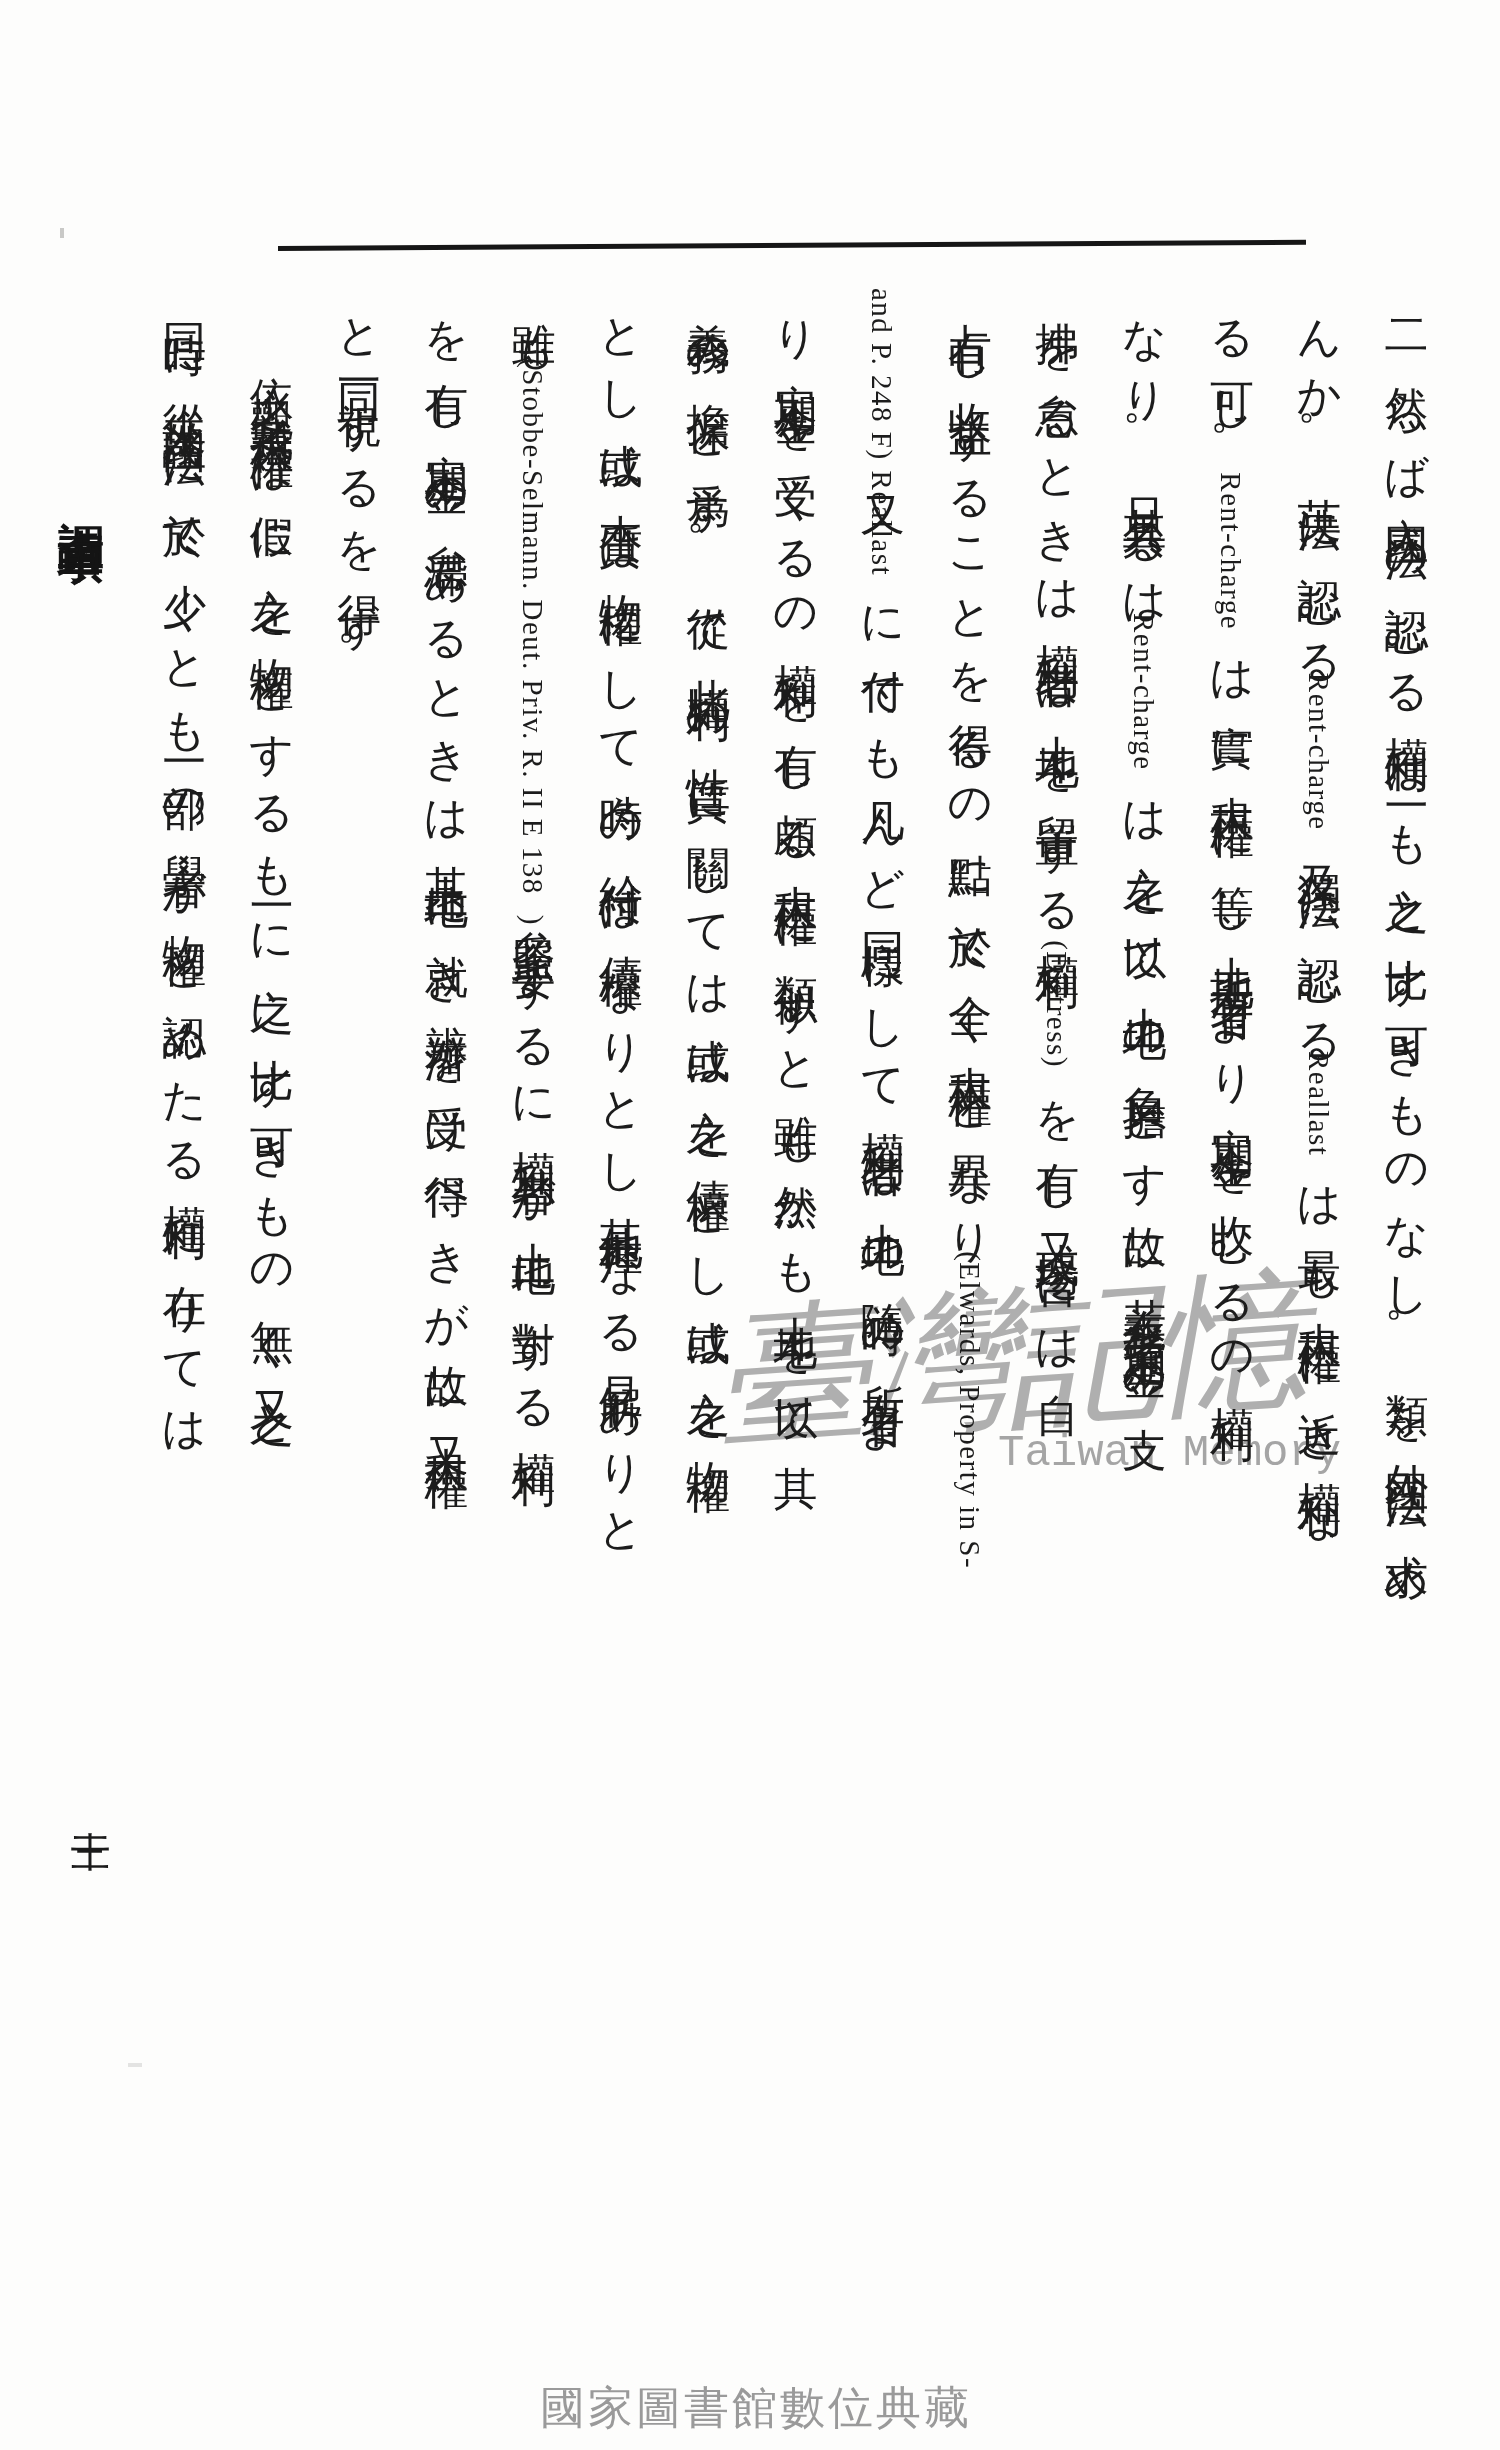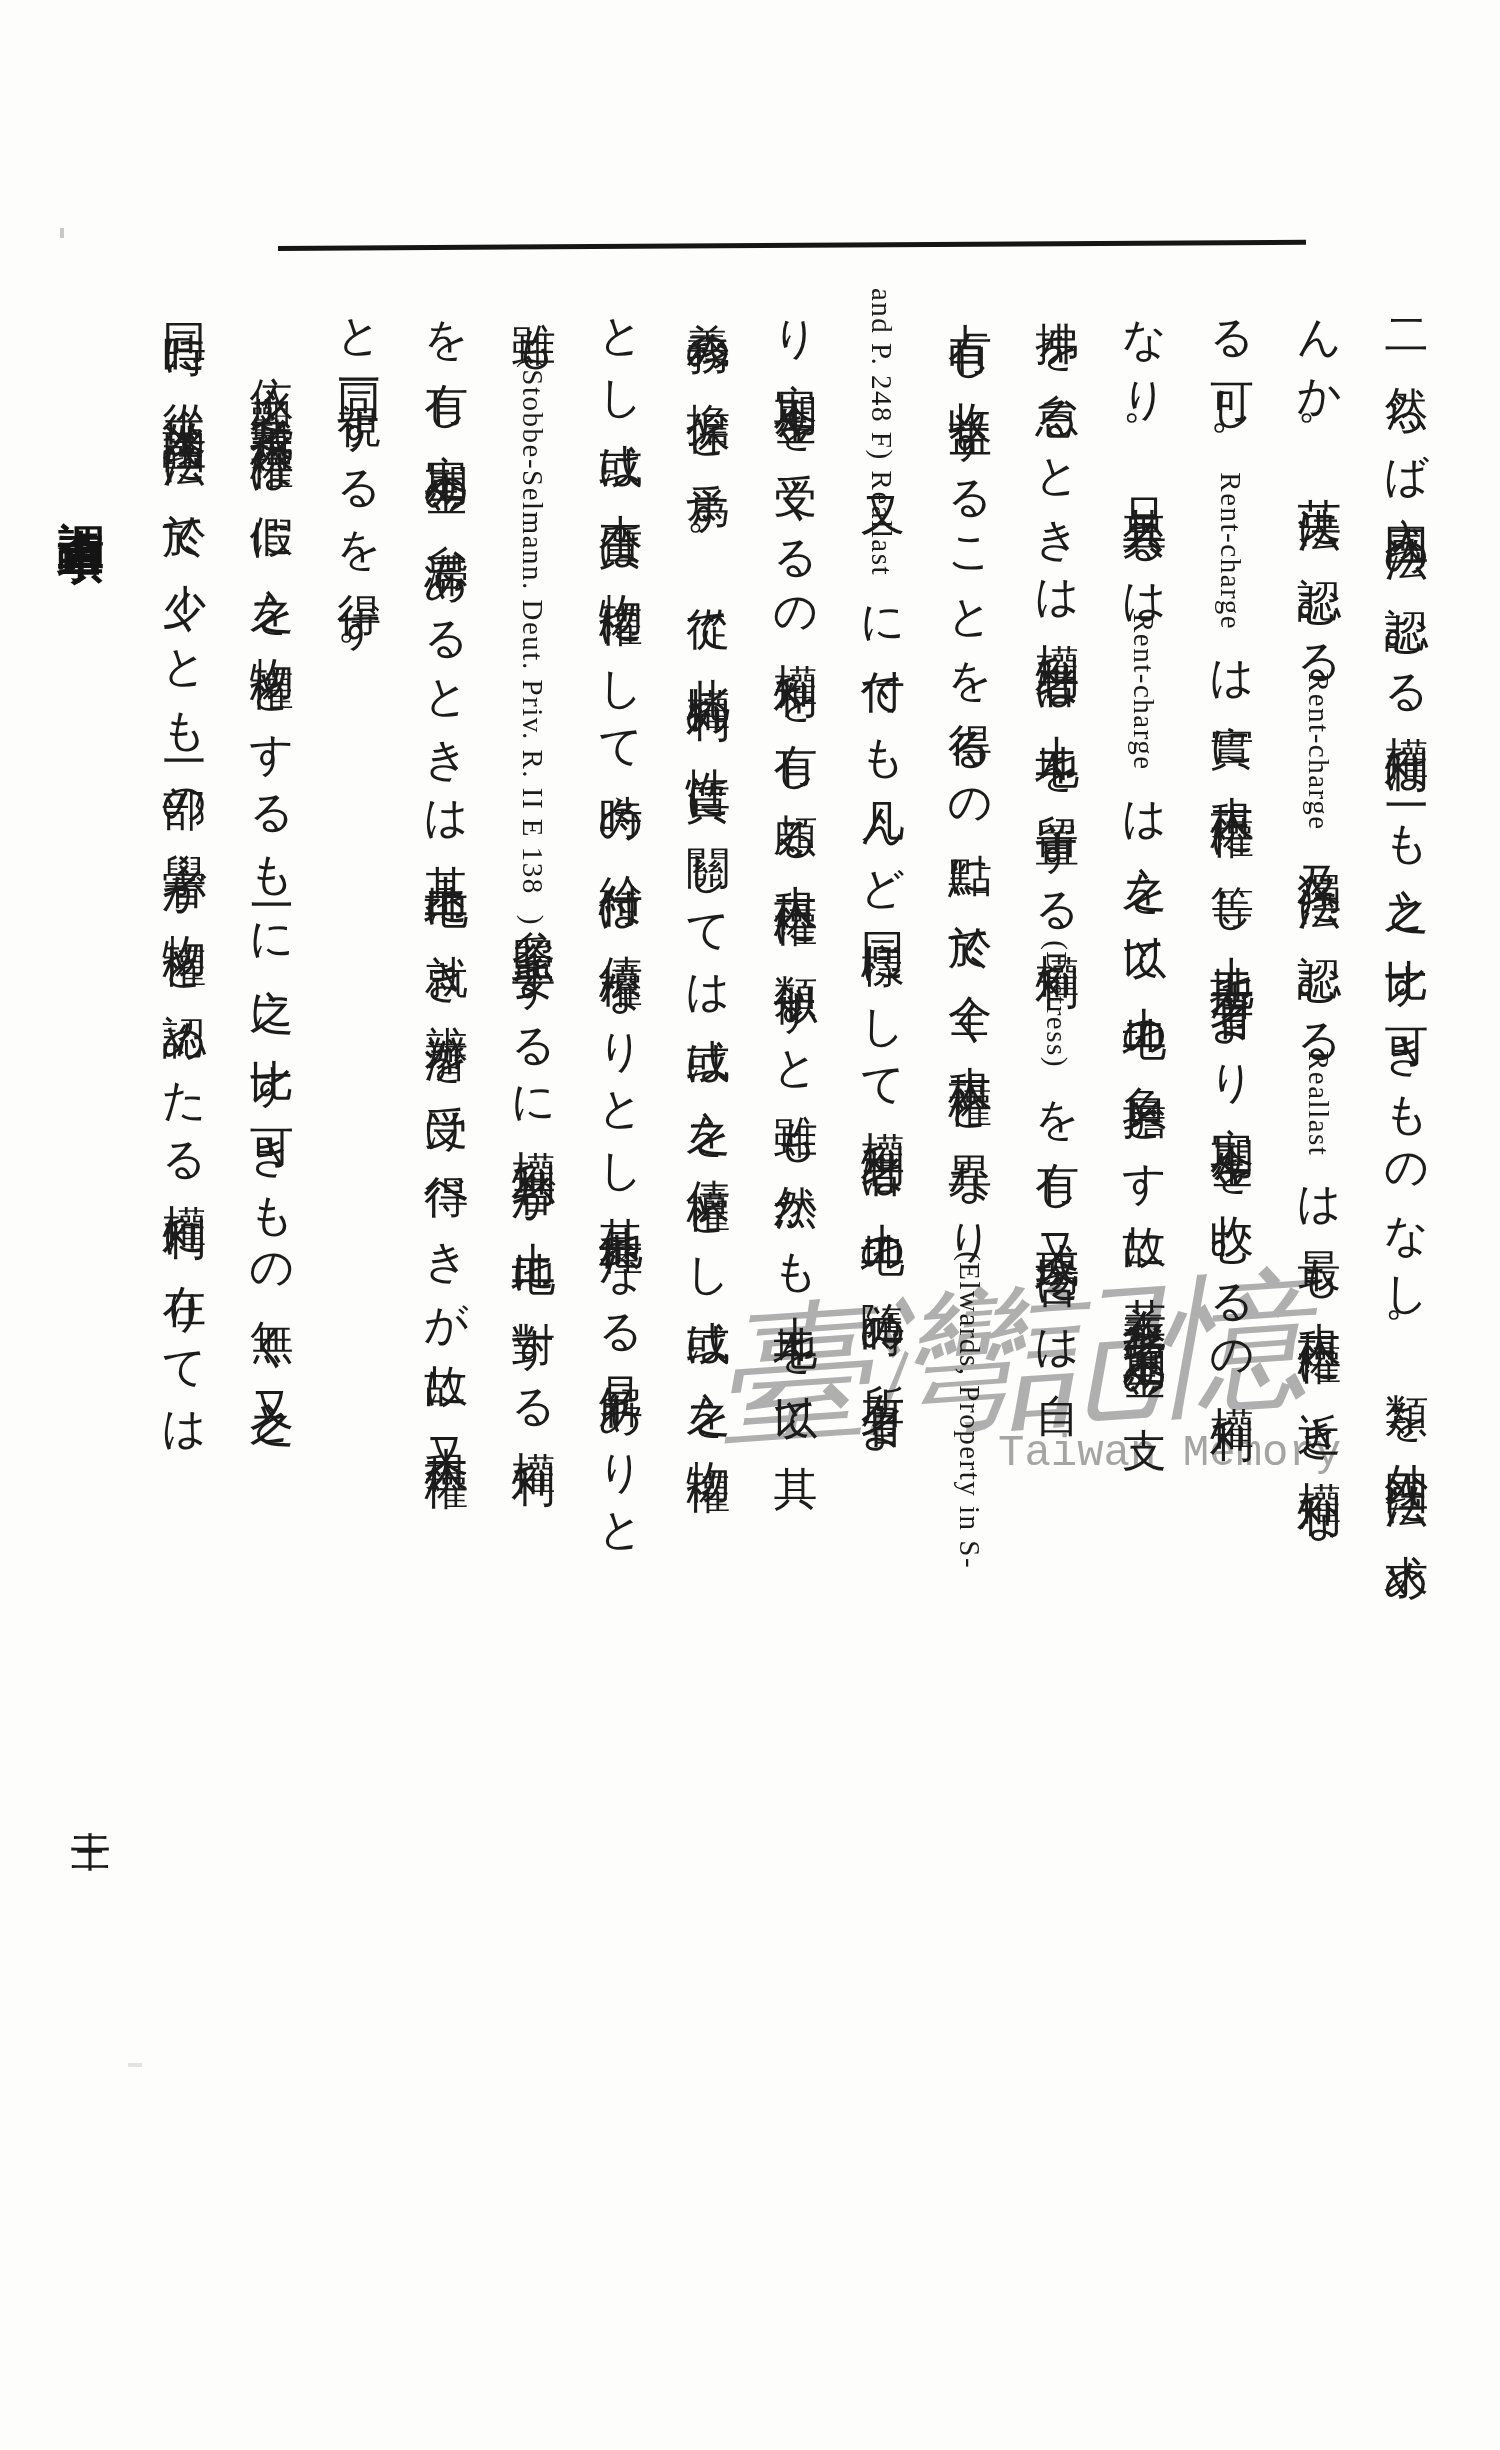--- a/index.html
+++ b/index.html
@@ -124,14 +124,15 @@
       <div class="col"><span>を有し定期金の怠滯あるときは其土地に就き辨濟を受け得べきが故に又大租權</span></div>
       <div class="col"><span>と同一視するを得ず。</span></div>
       <div class="col"><span>　依之觀之我大租權は假に之を物權とするも一に之に比す可きもの無く又之と</span></div>
       <div class="col"><span>同時に從來諸國法に於て少くとも一部の學者が物權と認めたる權利に在りては</span></div>
     </div>
 
   <div class="margin-label">調查事項</div>
 
   <div class="page-number">十三</div>
 
+  <div class="footer">國家圖書館數位典藏</div>
 
 </div>
 
 </body></html>

